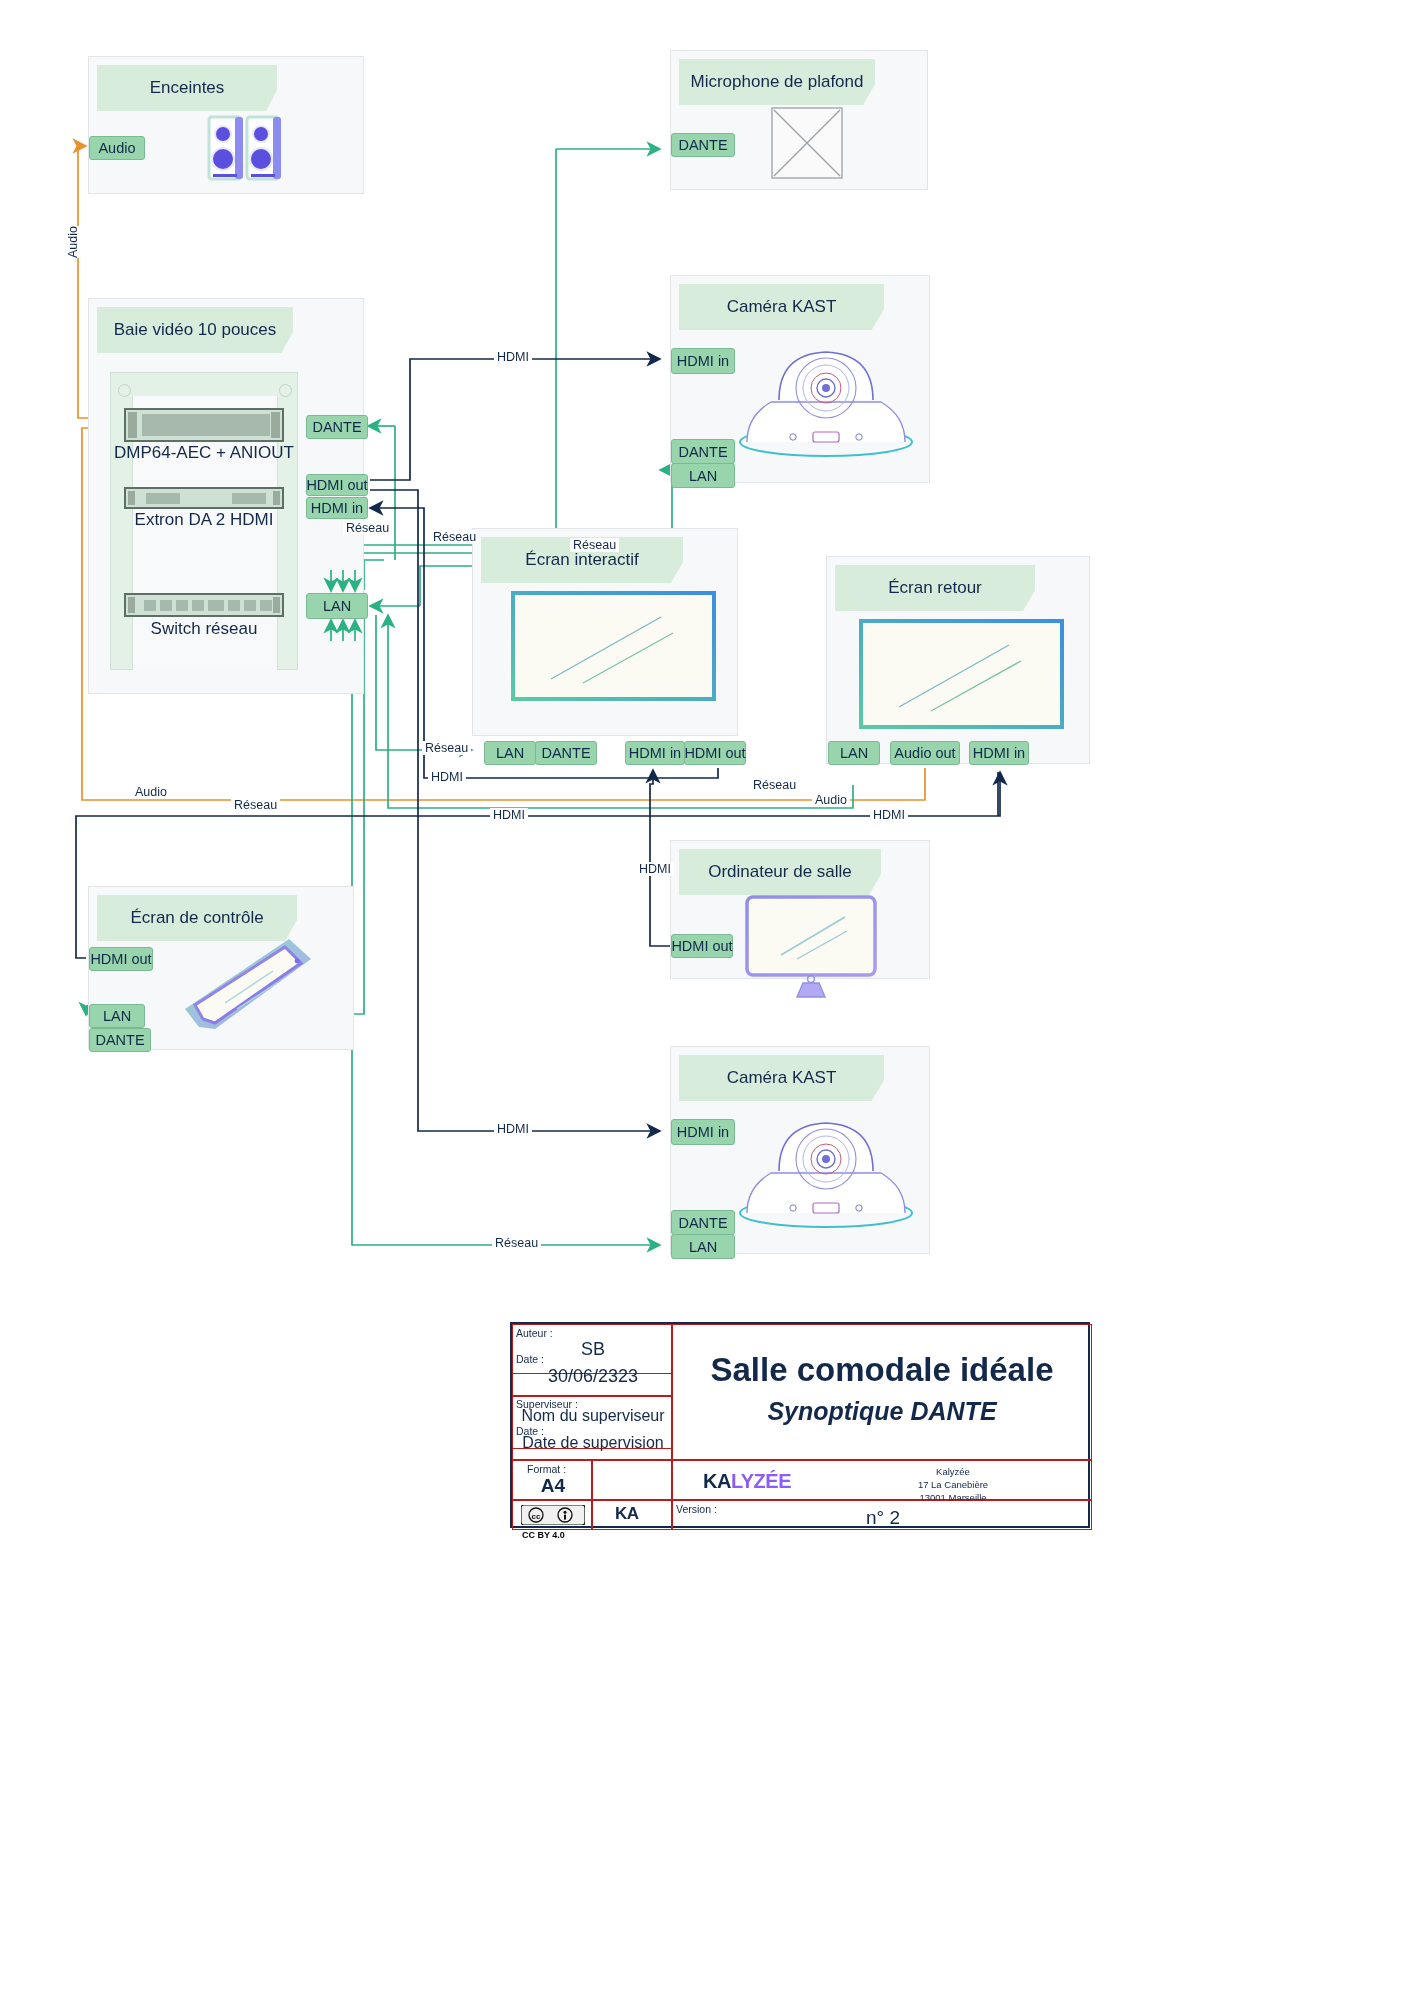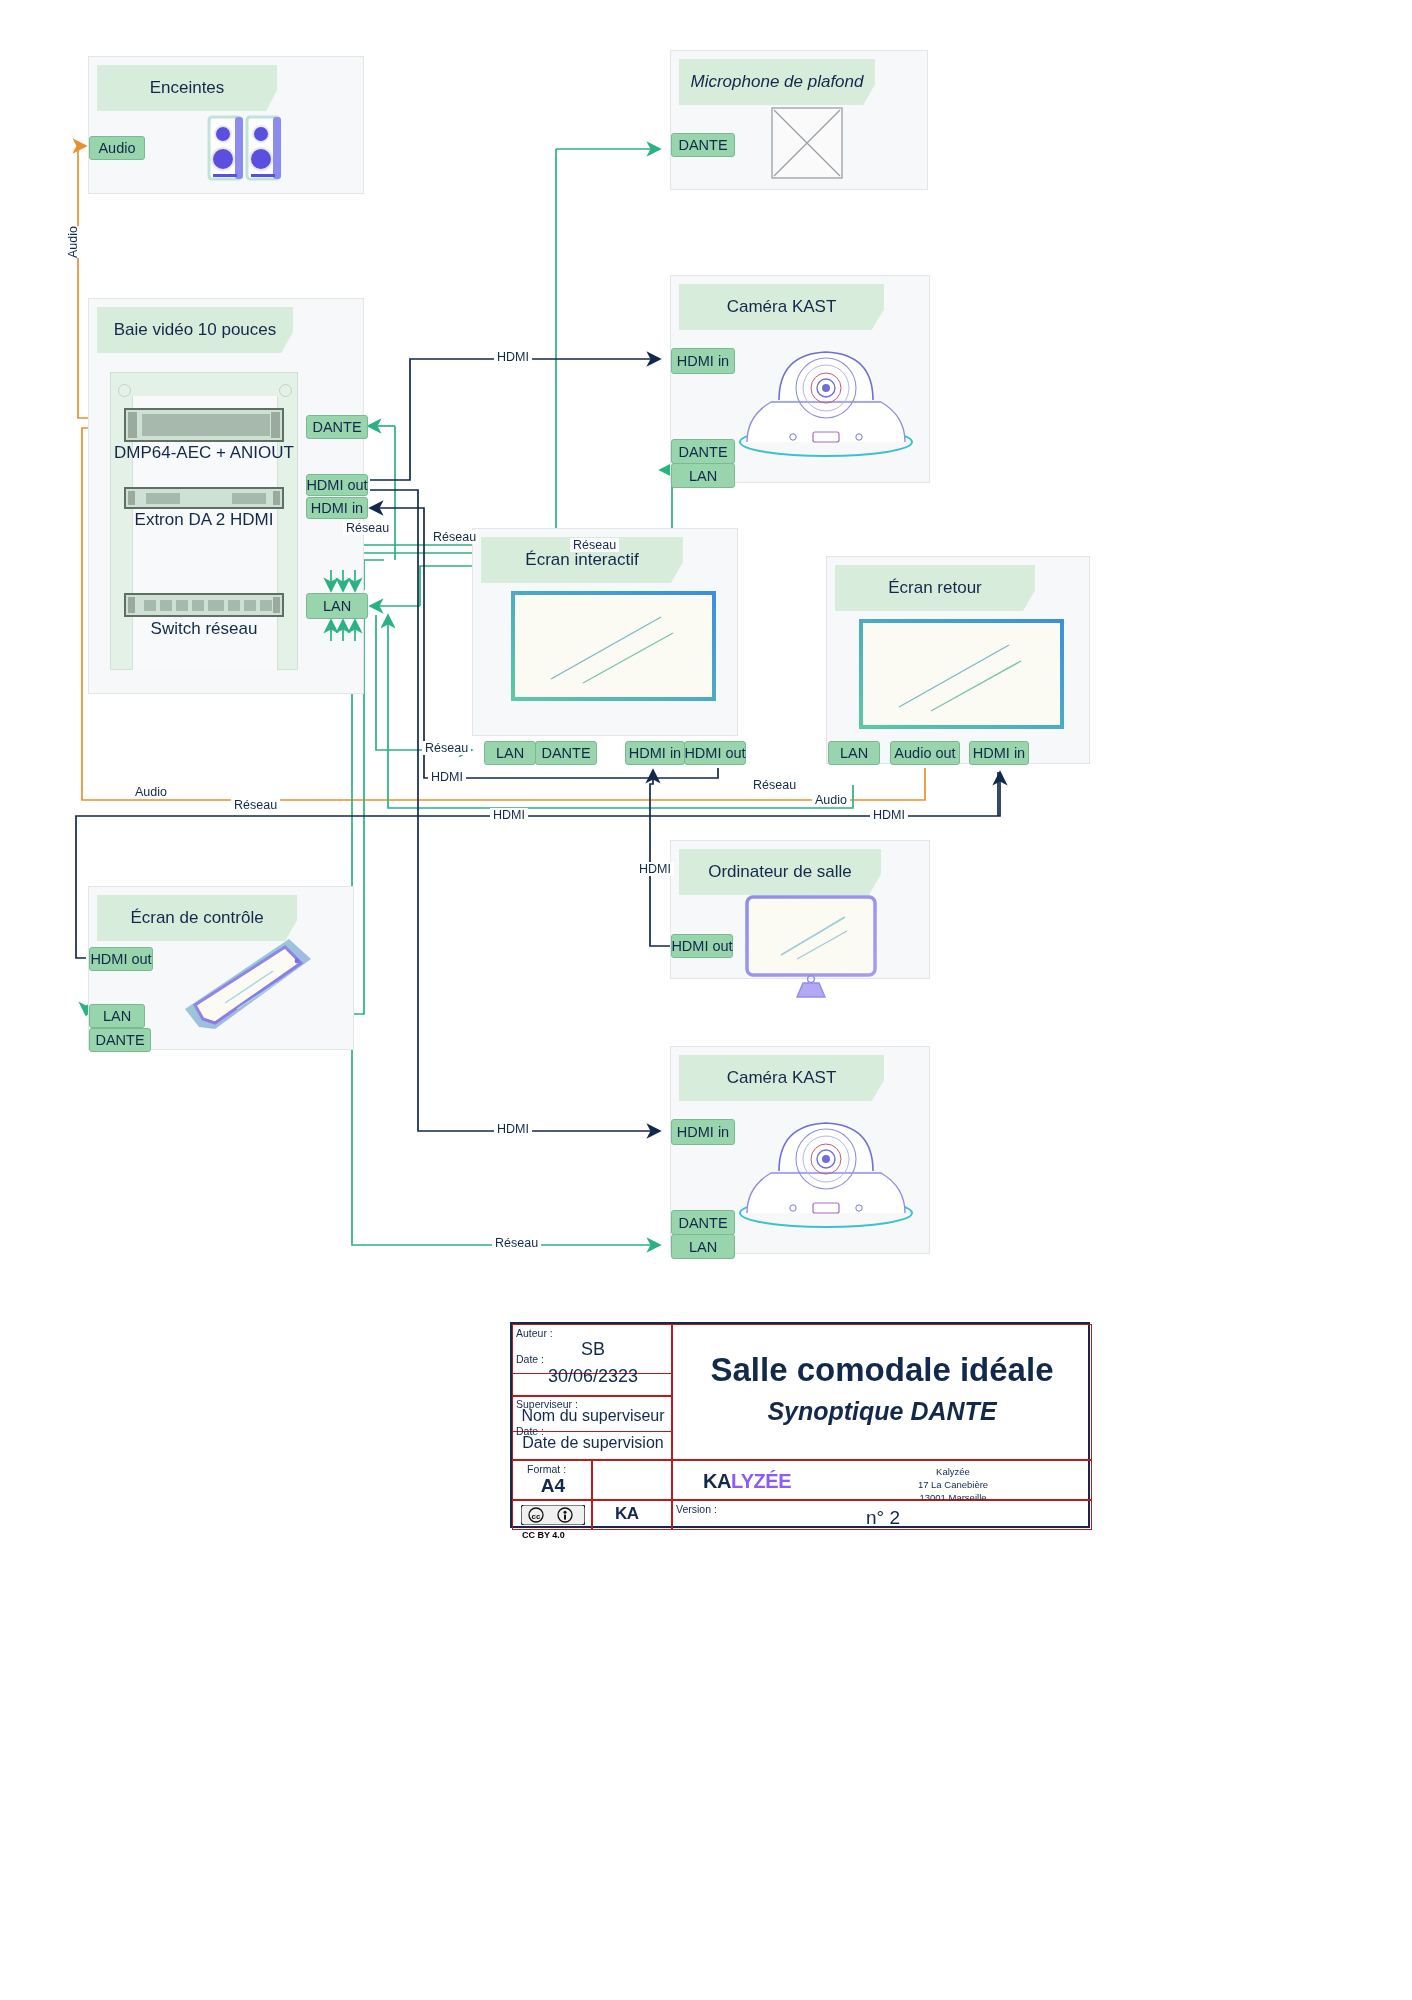--- a/index.html
+++ b/index.html
@@ -118,21 +118,21 @@
       <circle cx="18" cy="44" r="11" fill="#5b4fe0" stroke="#e8e8fb" stroke-width="2"></circle>
       <circle cx="56" cy="19" r="8" fill="#5b4fe0" stroke="#e8e8fb" stroke-width="2"></circle>
       <circle cx="56" cy="44" r="11" fill="#5b4fe0" stroke="#e8e8fb" stroke-width="2"></circle>
       <rect x="8" y="59" width="24" height="3" fill="#5b4fe0"></rect>
       <rect x="46" y="59" width="24" height="3" fill="#5b4fe0"></rect>
     </svg>
     <div class="port" style="left:0px;top:79px;width:56px;height:24px;">Audio</div>
   </div>
 
   <div class="card" style="left:670px;top:50px;width:258px;height:140px;">
-    <div class="card-title" style="width:196px;font-style:italic;">Microphone de plafond</div>
+    <div class="card-title" style="width:196px;">Microphone de plafond</div>
     <svg style="position:absolute;left:100px;top:56px;" width="72" height="72" viewBox="0 0 72 72">
       <rect x="1" y="1" width="70" height="70" fill="#fafafa" stroke="#9aa0a6" stroke-width="1.3"></rect>
       <path d="M3,3 L69,69 M69,3 L3,69" stroke="#9aa0a6" stroke-width="1.3"></path>
     </svg>
     <div class="port" style="left:0px;top:82px;width:64px;height:24px;">DANTE</div>
   </div>
 
   <div class="card" style="left:670px;top:275px;width:260px;height:208px;">
     <div class="card-title" style="width:205px;">Caméra KAST</div>
     <svg style="position:absolute;left:60px;top:62px;" width="190" height="122" viewBox="0 0 190 122">
@@ -326,21 +326,21 @@
   <div class="tb" style="left:510px;top:1322px;width:580px;height:206px;">
 
     <div class="tb-cell" style="left:0;top:0;width:160px;height:50px;">
       <div class="tb-small" style="left:3px;top:2px;">Auteur :</div>
       <div class="tb-val" style="left:0;top:14px;width:160px;">SB</div>
     </div>
     <div class="tb-cell" style="left:0;top:28px;width:160px;height:44px;border-top:none;">
       <div class="tb-small" style="left:3px;top:1px;">Date :</div>
       <div class="tb-val" style="left:0;top:14px;width:160px;">30/06/2323</div>
     </div>
-    <div class="tb-cell" style="left:0;top:72px;width:160px;height:36px;">
+    <div class="tb-cell" style="left:0;top:72px;width:160px;height:53px;">
       <div class="tb-small" style="left:3px;top:1px;">Superviseur :</div>
       <div class="tb-val" style="left:0;top:10px;width:160px;font-size:16px;">Nom du superviseur</div>
     </div>
     <div class="tb-cell" style="left:0;top:100px;width:160px;height:36px;border-top:none;">
       <div class="tb-small" style="left:3px;top:1px;">Date :</div>
       <div class="tb-val" style="left:0;top:10px;width:160px;font-size:16px;">Date de supervision</div>
     </div>
     <div class="tb-cell" style="left:0;top:136px;width:80px;height:40px;">
       <div class="tb-small" style="left:14px;top:2px;">Format :</div>
       <div class="tb-val" style="left:0;top:14px;width:80px;font-weight:bold;font-size:19px;">A4</div>

